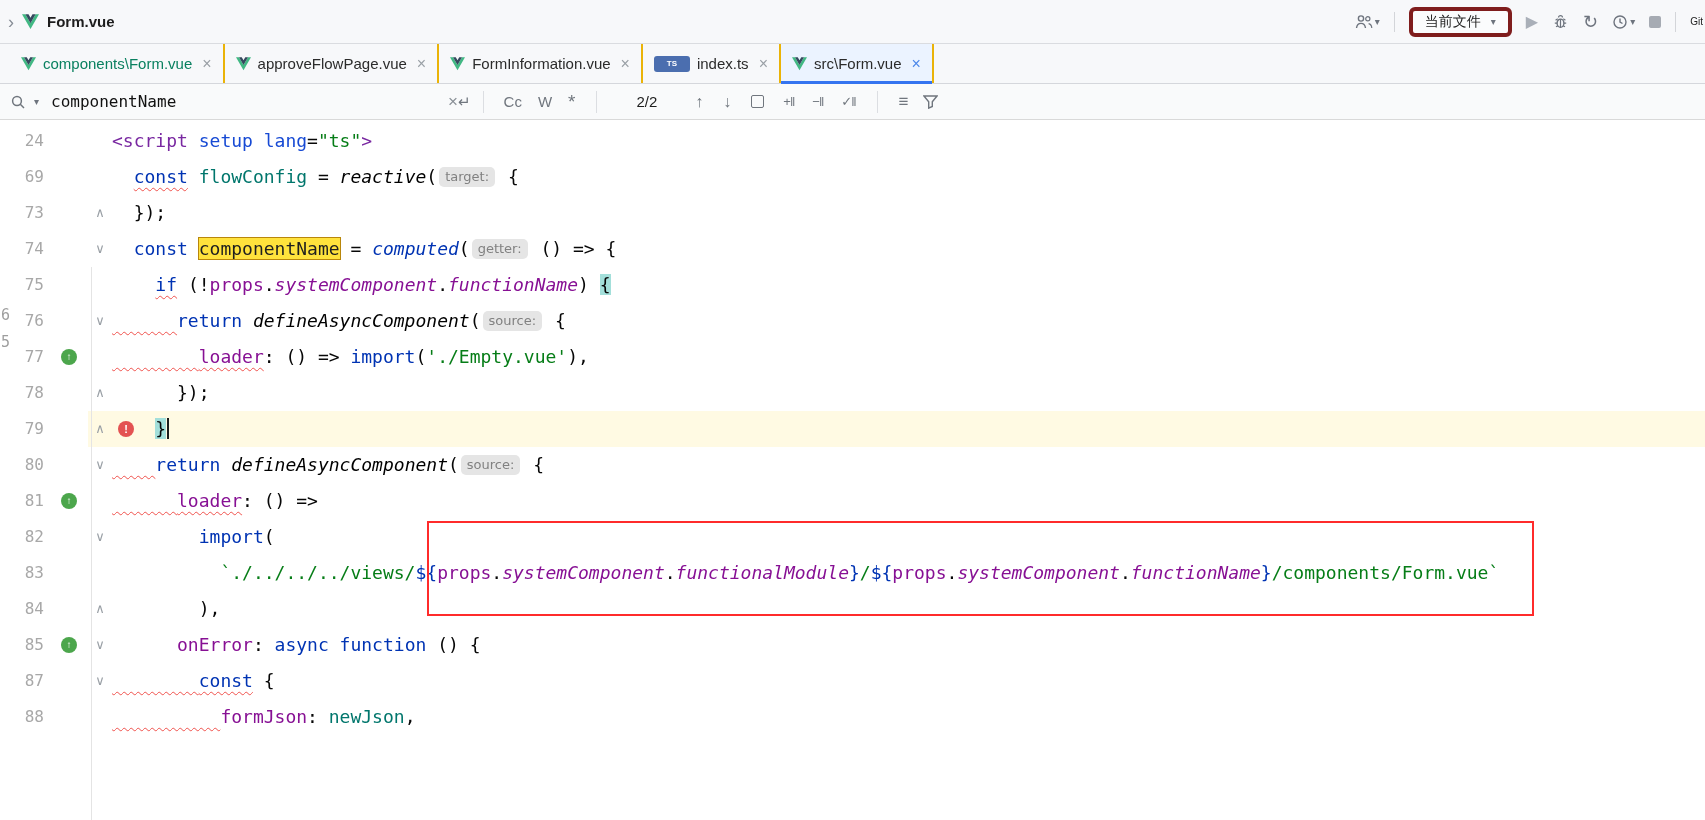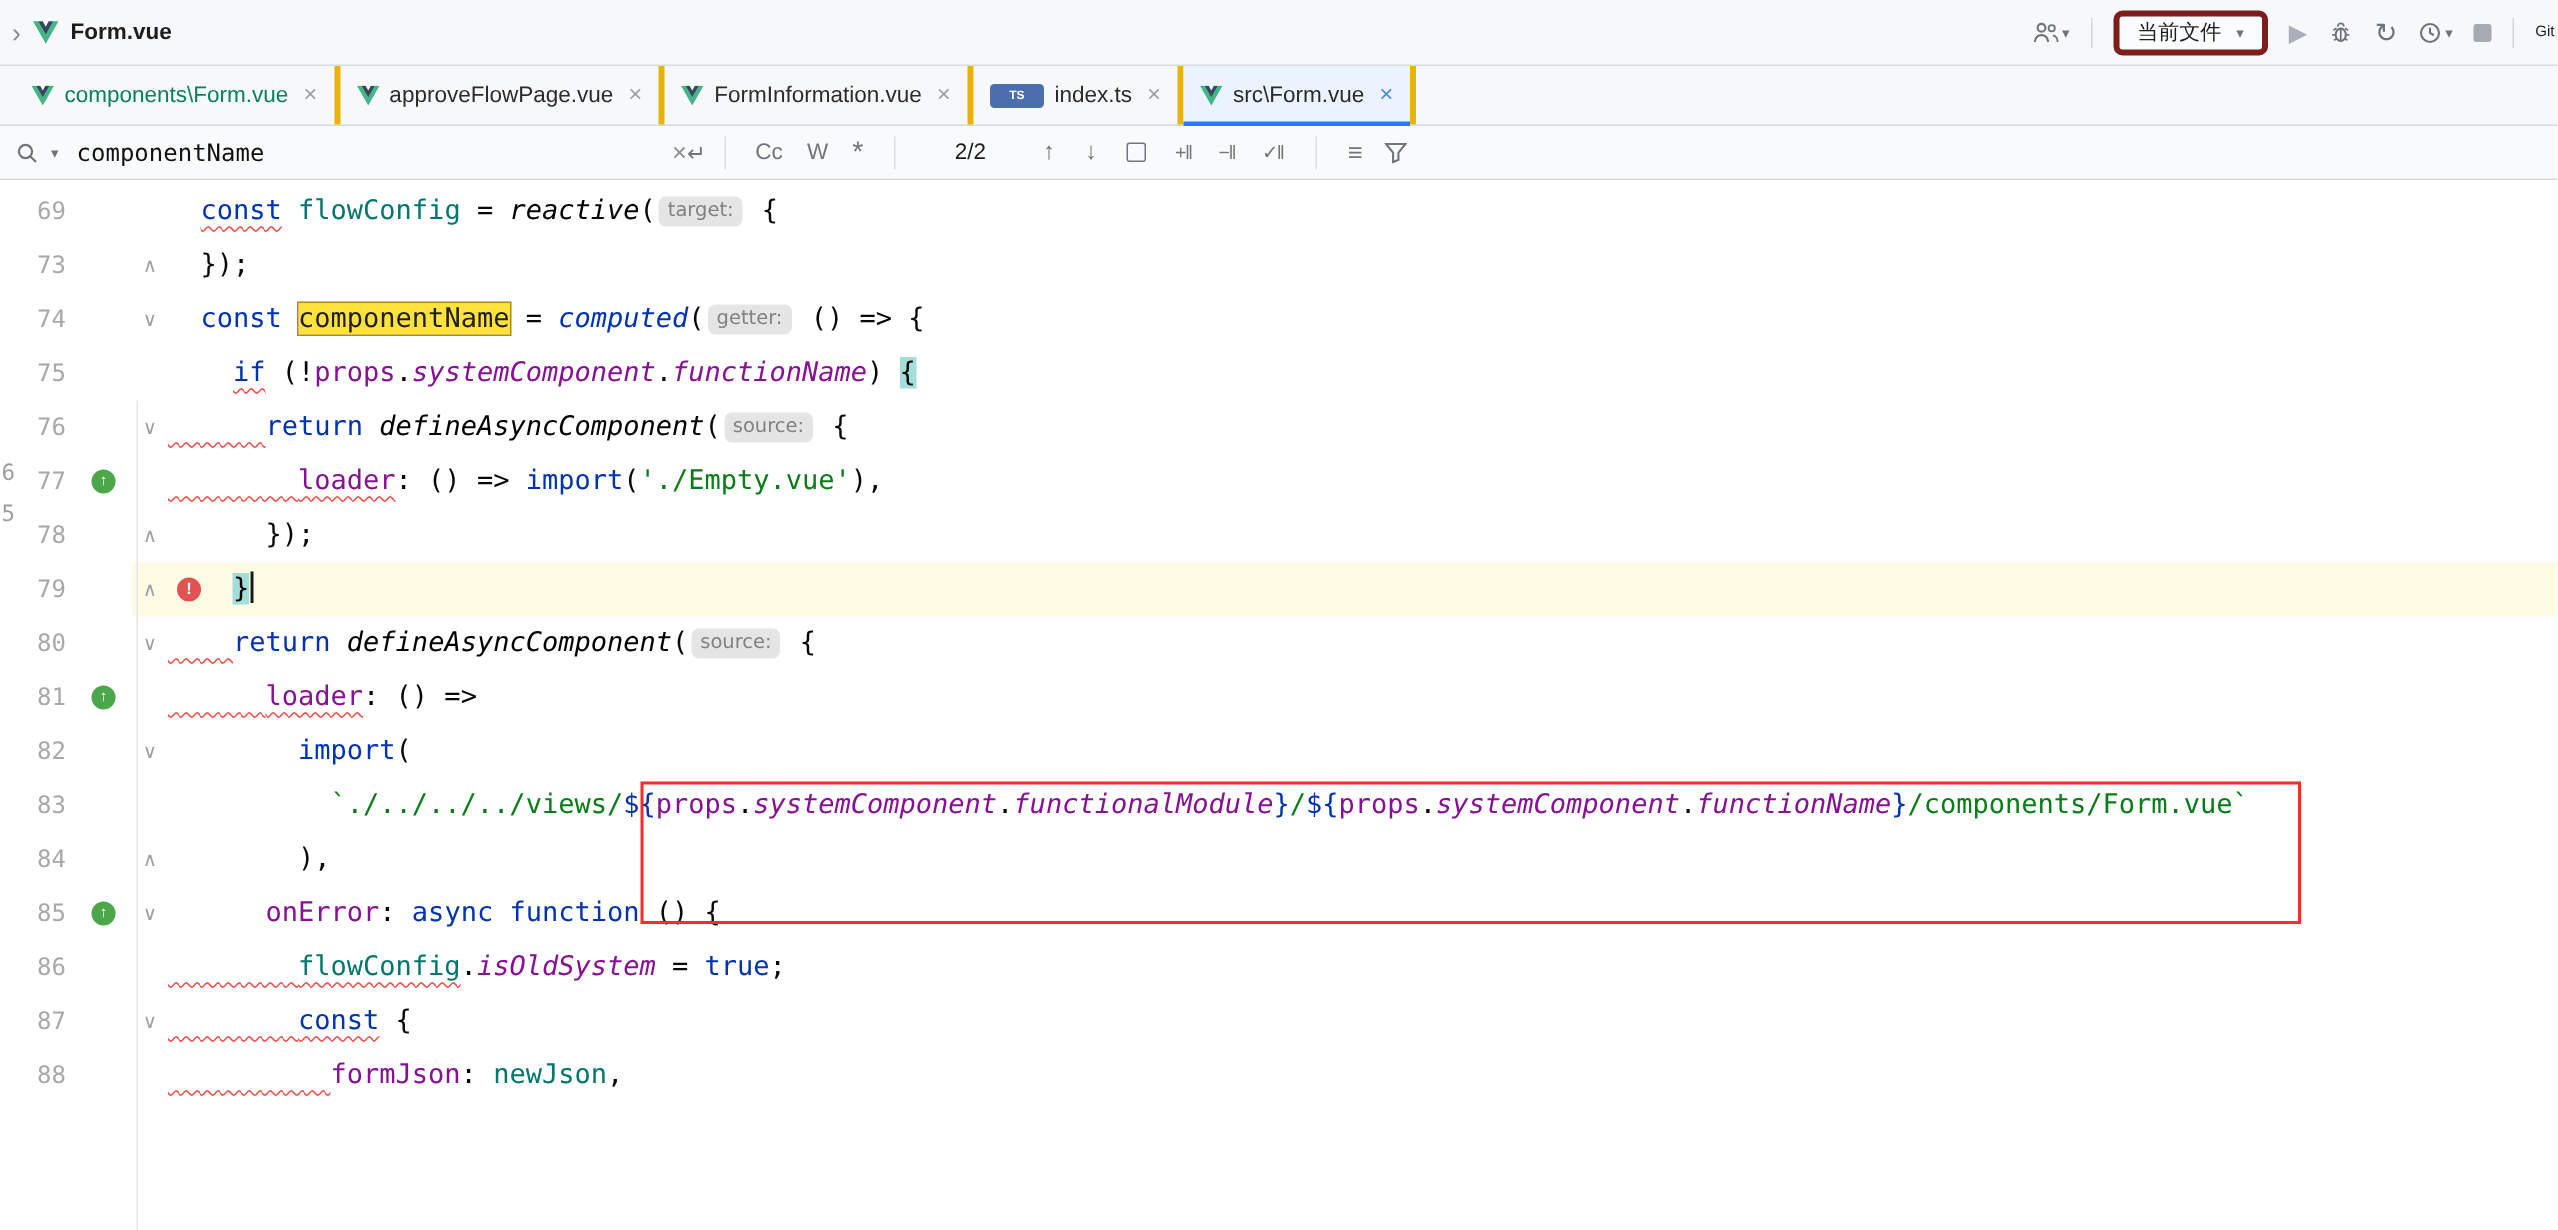--- a/index.html
+++ b/index.html
@@ -21,21 +21,21 @@
   .icon-btn { display:flex; align-items:center; color:#6E747E; }
   .play-glyph { font-size:16px; color:#A9AFB8; }
   .refresh-glyph { font-size:18px; color:#6E747E; }
   .stop-sq { width:12px; height:12px; background:#A6ABB3; border-radius:2px; display:inline-block; }
   .git-label { font-size:10px; color:#1d1d1d; margin-right:-6px; }
 
   
   .tabbar { height:40px; background:#F7F8FA; border-bottom:1px solid #D5D7DC;
             display:flex; align-items:stretch; padding-left:10px; }
   .tab { display:flex; align-items:center; gap:7px; padding:0 11px; font-size:15px;
-         color:#2B2B2B; border-right:4px solid #eab308; position:relative; background:transparent; }
+         color:#2B2B2B; border-right:2px solid #eab308; position:relative; background:transparent; }
   .tab-close { color:#9AA0A6; font-size:16px; margin-left:3px; }
   .tab--active { background:#EBF3FF; }
   .tab--active::after { content:""; position:absolute; left:0; right:0; bottom:-1px; height:3px; background:#3574F0; }
   .tab--active .tab-close { color:#4C87EA; }
   .tab--green .tab-label { color:#0A8060; }
   .ts-badge { width:36px; height:16px; background:#4B6EAF; color:#fff; font-size:8px; font-weight:700;
               border-radius:3px; display:flex; align-items:center; justify-content:center; }
   .vlogo { display:flex; }
 
   
@@ -233,20 +233,26 @@
   <span class="icon-btn" style="margin-left:6px;">
     <svg width="15" height="14" viewBox="0 0 15 14">
         <path d="M1 1h13L9.3 6.8v4.7l-3.6 1.6V6.8L1 1z" fill="none" stroke="#70767E" stroke-width="1.4"></path>
       </svg>
   </span>
 </div>
 
 <div class="editor">
   <div id="code-area">
       <div class="row">
+        <span class="num">24</span>
+        <span class="icol"></span>
+        <span class="fcol"></span>
+        <span class="code"><span class="t-tag">&lt;script</span><span class="t-pl"> </span><span class="t-attr">setup</span><span class="t-pl"> </span><span class="t-attr">lang</span><span class="t-pl">=</span><span class="t-str">"ts"</span><span class="t-tag">&gt;</span></span>
+      </div>
+      <div class="row">
         <span class="num">69</span>
         <span class="icol"></span>
         <span class="fcol"></span>
         <span class="code"><span class="t-pl">  </span><span class="t-kwsq wavy">const</span><span class="t-pl"> </span><span class="t-vr">flowConfig</span><span class="t-pl"> = </span><span class="t-fn">reactive</span><span class="t-pl">(</span><span class="hint">target:</span><span class="t-pl"> {</span></span>
       </div>
       <div class="row">
         <span class="num">73</span>
         <span class="icol"></span>
         <span class="fcol">∧</span>
         <span class="code"><span class="t-pl">  });</span></span>
@@ -322,26 +328,20 @@
         <span class="fcol">∧</span>
         <span class="code"><span class="t-pl">        ),</span></span>
       </div>
       <div class="row">
         <span class="num">85</span>
         <span class="icol">
           <span class="gut-impl">↑</span>
         </span>
         <span class="fcol">∨</span>
         <span class="code"><span class="t-pl">      </span><span class="t-key">onError</span><span class="t-pl">: </span><span class="t-kw">async</span><span class="t-pl"> </span><span class="t-kw">function</span><span class="t-pl"> () {</span></span>
-      </div>
-      <div class="row">
-        <span class="num">86</span>
-        <span class="icol"></span>
-        <span class="fcol"></span>
-        <span class="code"><span class="t-sq wavy">        </span><span class="t-vrsq wavy">flowConfig</span><span class="t-pl">.</span><span class="t-propi">isOldSystem</span><span class="t-pl"> = </span><span class="t-kw">true</span><span class="t-pl">;</span></span>
       </div>
       <div class="row">
         <span class="num">87</span>
         <span class="icol"></span>
         <span class="fcol">∨</span>
         <span class="code"><span class="t-sq wavy">        </span><span class="t-kwsq wavy">const</span><span class="t-pl"> {</span></span>
       </div>
       <div class="row">
         <span class="num">88</span>
         <span class="icol"></span>

